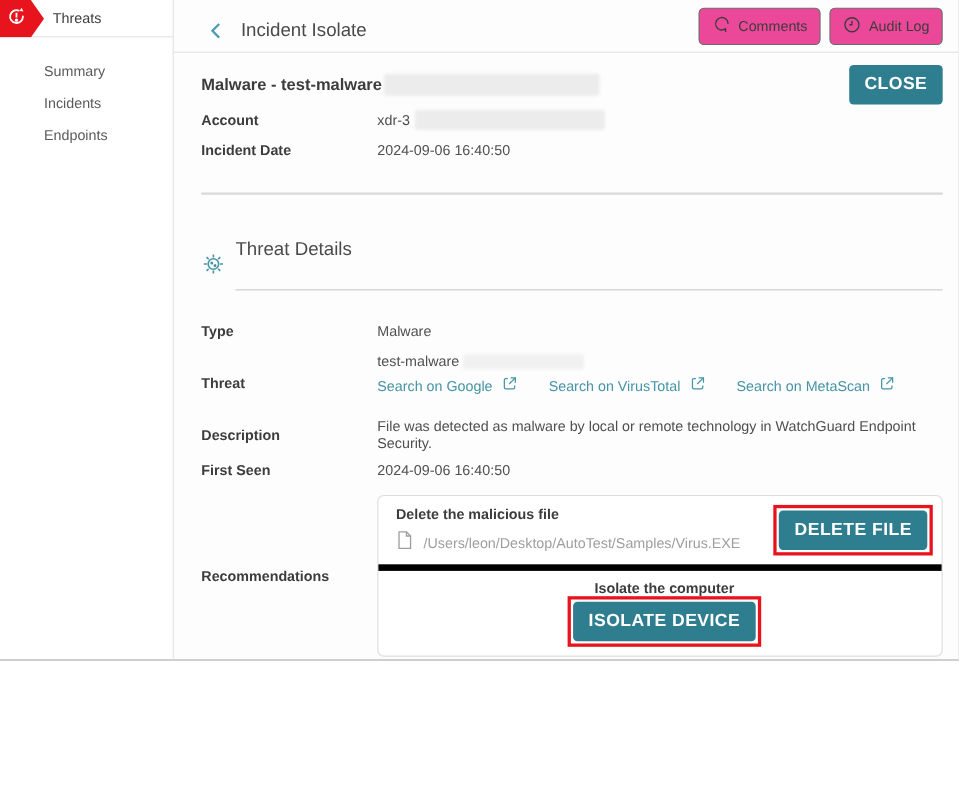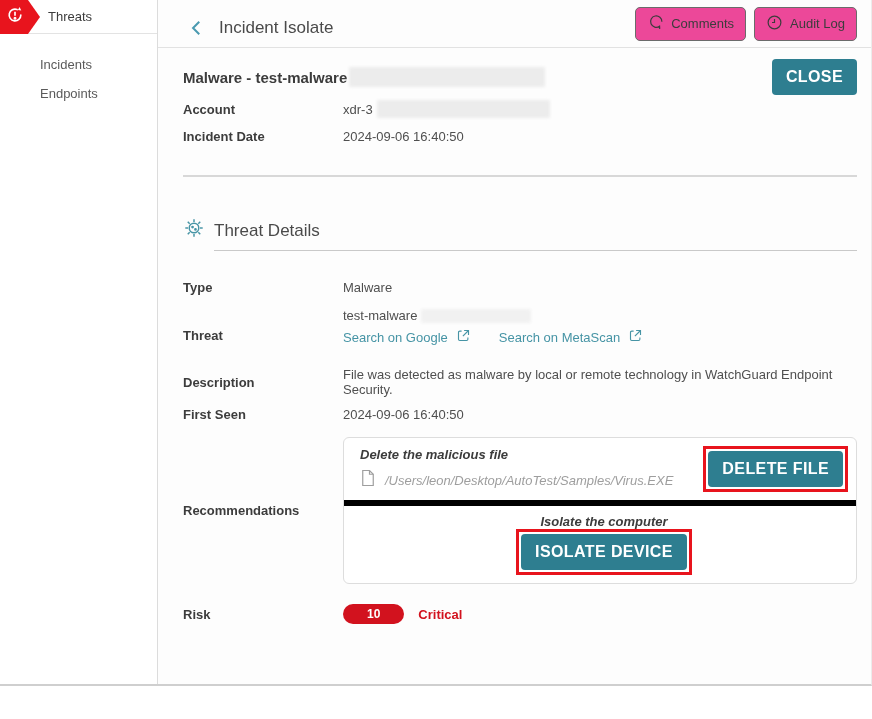--- a/index.html
+++ b/index.html
@@ -1,18 +1,18 @@
 <!DOCTYPE html>
 <html><head>
 <meta charset="utf-8">
 <style>
   * { margin:0; padding:0; box-sizing:border-box; }
   html,body { background:#fff; }
   body { font-family:"Liberation Sans", sans-serif; color:#4f4f4f; }
-  .app { position:relative; width:872px; height:686px; background:#fff;
+  .app { position:relative; width:872px; height:601px; background:#fff;
          border-bottom:2px solid #cfcfcf; border-right:1px solid #ececec; overflow:hidden; display:flex; }
 
   
   .sidebar { width:158px; border-right:1px solid #dcdcdc; background:#fff; flex:0 0 158px; }
   .sidebar-header { position:relative; height:34px; border-bottom:1px solid #e3e3e3; }
   .banner { position:absolute; left:0; top:0; width:40px; height:34px; background:#e8141d;
             clip-path:polygon(0 0, 70% 0, 100% 50%, 70% 100%, 0 100%); display:flex; align-items:center; padding-left:5px; }
   .sidebar-header .hd-label { position:absolute; left:48px; top:9px; font-size:13px; color:#3c3c3c; }
   .side-nav { padding-top:16px; }
   .side-item { padding:7px 10px 7px 40px; font-size:13px; color:#5a5a5a; cursor:pointer; }
@@ -42,34 +42,34 @@
               font-family:"Liberation Sans", sans-serif; }
 
   .field-row { display:flex; align-items:center; margin-top:9px; min-height:18px; }
   .f-label { flex:0 0 160px; font-size:13px; font-weight:700; color:#3c3c3c; }
   .f-value { font-size:13px; color:#4f4f4f; display:flex; align-items:center; gap:4px; }
 
   .divider { border:none; border-top:2px solid #d8d8d8; margin:30px 0 0 0; }
 
   .section-header { display:flex; align-items:flex-end; gap:9px; margin:40px 14px 0 25px; }
   .section-header svg { margin-bottom:8px; }
-  .sh-line { flex:1; border-bottom:1px solid #c9c9c9; padding-bottom:9px; }
+  .sh-line { flex:1; border-bottom:1px solid #c9c9c9; padding-bottom:26px; }
   .sh-text { font-size:17px; color:#4a4a4a; }
 
   .row-threat { align-items:flex-end; }
   .threat-val { display:flex; flex-direction:column; gap:5px; }
   .links-row { display:flex; gap:28px; align-items:center; }
   .ext-link { display:inline-flex; align-items:center; gap:8px; color:#4694a5; font-size:13px;
               text-decoration:none; cursor:pointer; }
 
   .rec-row { display:flex; align-items:center; margin-top:14px; }
   .rec-box { flex:1; border:1px solid #ddd; border-radius:6px; background:#fff; }
   .rec-item { display:flex; align-items:center; padding:8px 8px 8px 16px; }
   .rec-item + .rec-item { border-top:6px solid #000000;flex-direction:column; }
-  .rec-left { flex:1;font-style:italic; }
+  .rec-left { flex:1; }
   .rec-title { font-size:13px; font-weight:700; color:#3c3c3c; }
   .rec-pathline { display:flex; align-items:center; gap:9px; margin-top:7px; }
   .rec-path { font-size:13px; color:#9e9e9e; }
   .red-wrap { border:3px solid #e8141d; padding:2px; }
   .rec-item .btn-teal { margin-left:0; }
 
   .risk-row { margin-top:20px; }
   .risk-badge { background:#d2121e; color:#fff; font-size:12px; font-weight:700;
                 border-radius:10px; padding:3px 24px; }
   .risk-level { color:#d2121e; font-weight:700; font-size:13px; margin-left:10px; }
@@ -93,20 +93,21 @@
             <path d="M19 12 a7 7 0 1 1 -4.5 -6.5" stroke-linecap="round"></path>
             <path d="M17.5 2.5 l-2 3.5 4 .5 z" fill="#fff" stroke="none"></path>
             <line x1="12" y1="8" x2="12" y2="13"></line>
             <circle cx="12" cy="16" r="0.8" fill="#fff"></circle>
           </svg>
         </span>
       </div>
       <span class="hd-label">Threats</span>
     </div>
     <nav class="side-nav">
+      <div class="side-item">Summary</div>
       <div class="side-item">Incidents</div>
       <div class="side-item">Endpoints</div>
     </nav>
   </aside>
 
   <main class="main">
 
     <header class="topbar">
       <span class="back-btn">
         <svg width="18" height="18" viewBox="0 0 16 16" fill="none" stroke="#4a9ab0" stroke-width="1.8">
@@ -185,20 +186,30 @@
       <div class="field-row row-threat" style="margin-top:12px">
         <span class="f-label" style="padding-bottom:3px">Threat</span>
         <span class="threat-val">
           <span class="f-value">
             <span>test-malware</span>
             <span class="redacted r-threat"></span>
           </span>
           <span class="links-row">
             <a class="ext-link">
               <span>Search on Google</span>
+              <span>
+                <svg width="15" height="15" viewBox="0 0 24 24" fill="none" stroke="#4694a5" stroke-width="1.8">
+                  <path d="M9 5 H6 a2 2 0 0 0 -2 2 v11 a2 2 0 0 0 2 2 h11 a2 2 0 0 0 2 -2 v-3"></path>
+                  <polyline points="13 4 20 4 20 11"></polyline>
+                    <line x1="20" y1="4" x2="11" y2="13"></line>
+                </svg>
+              </span>
+            </a>
+            <a class="ext-link">
+              <span>Search on VirusTotal</span>
               <span>
                 <svg width="15" height="15" viewBox="0 0 24 24" fill="none" stroke="#4694a5" stroke-width="1.8">
                   <path d="M9 5 H6 a2 2 0 0 0 -2 2 v11 a2 2 0 0 0 2 2 h11 a2 2 0 0 0 2 -2 v-3"></path>
                   <polyline points="13 4 20 4 20 11"></polyline>
                     <line x1="20" y1="4" x2="11" y2="13"></line>
                 </svg>
               </span>
             </a>
             <a class="ext-link">
               <span>Search on MetaScan</span>

